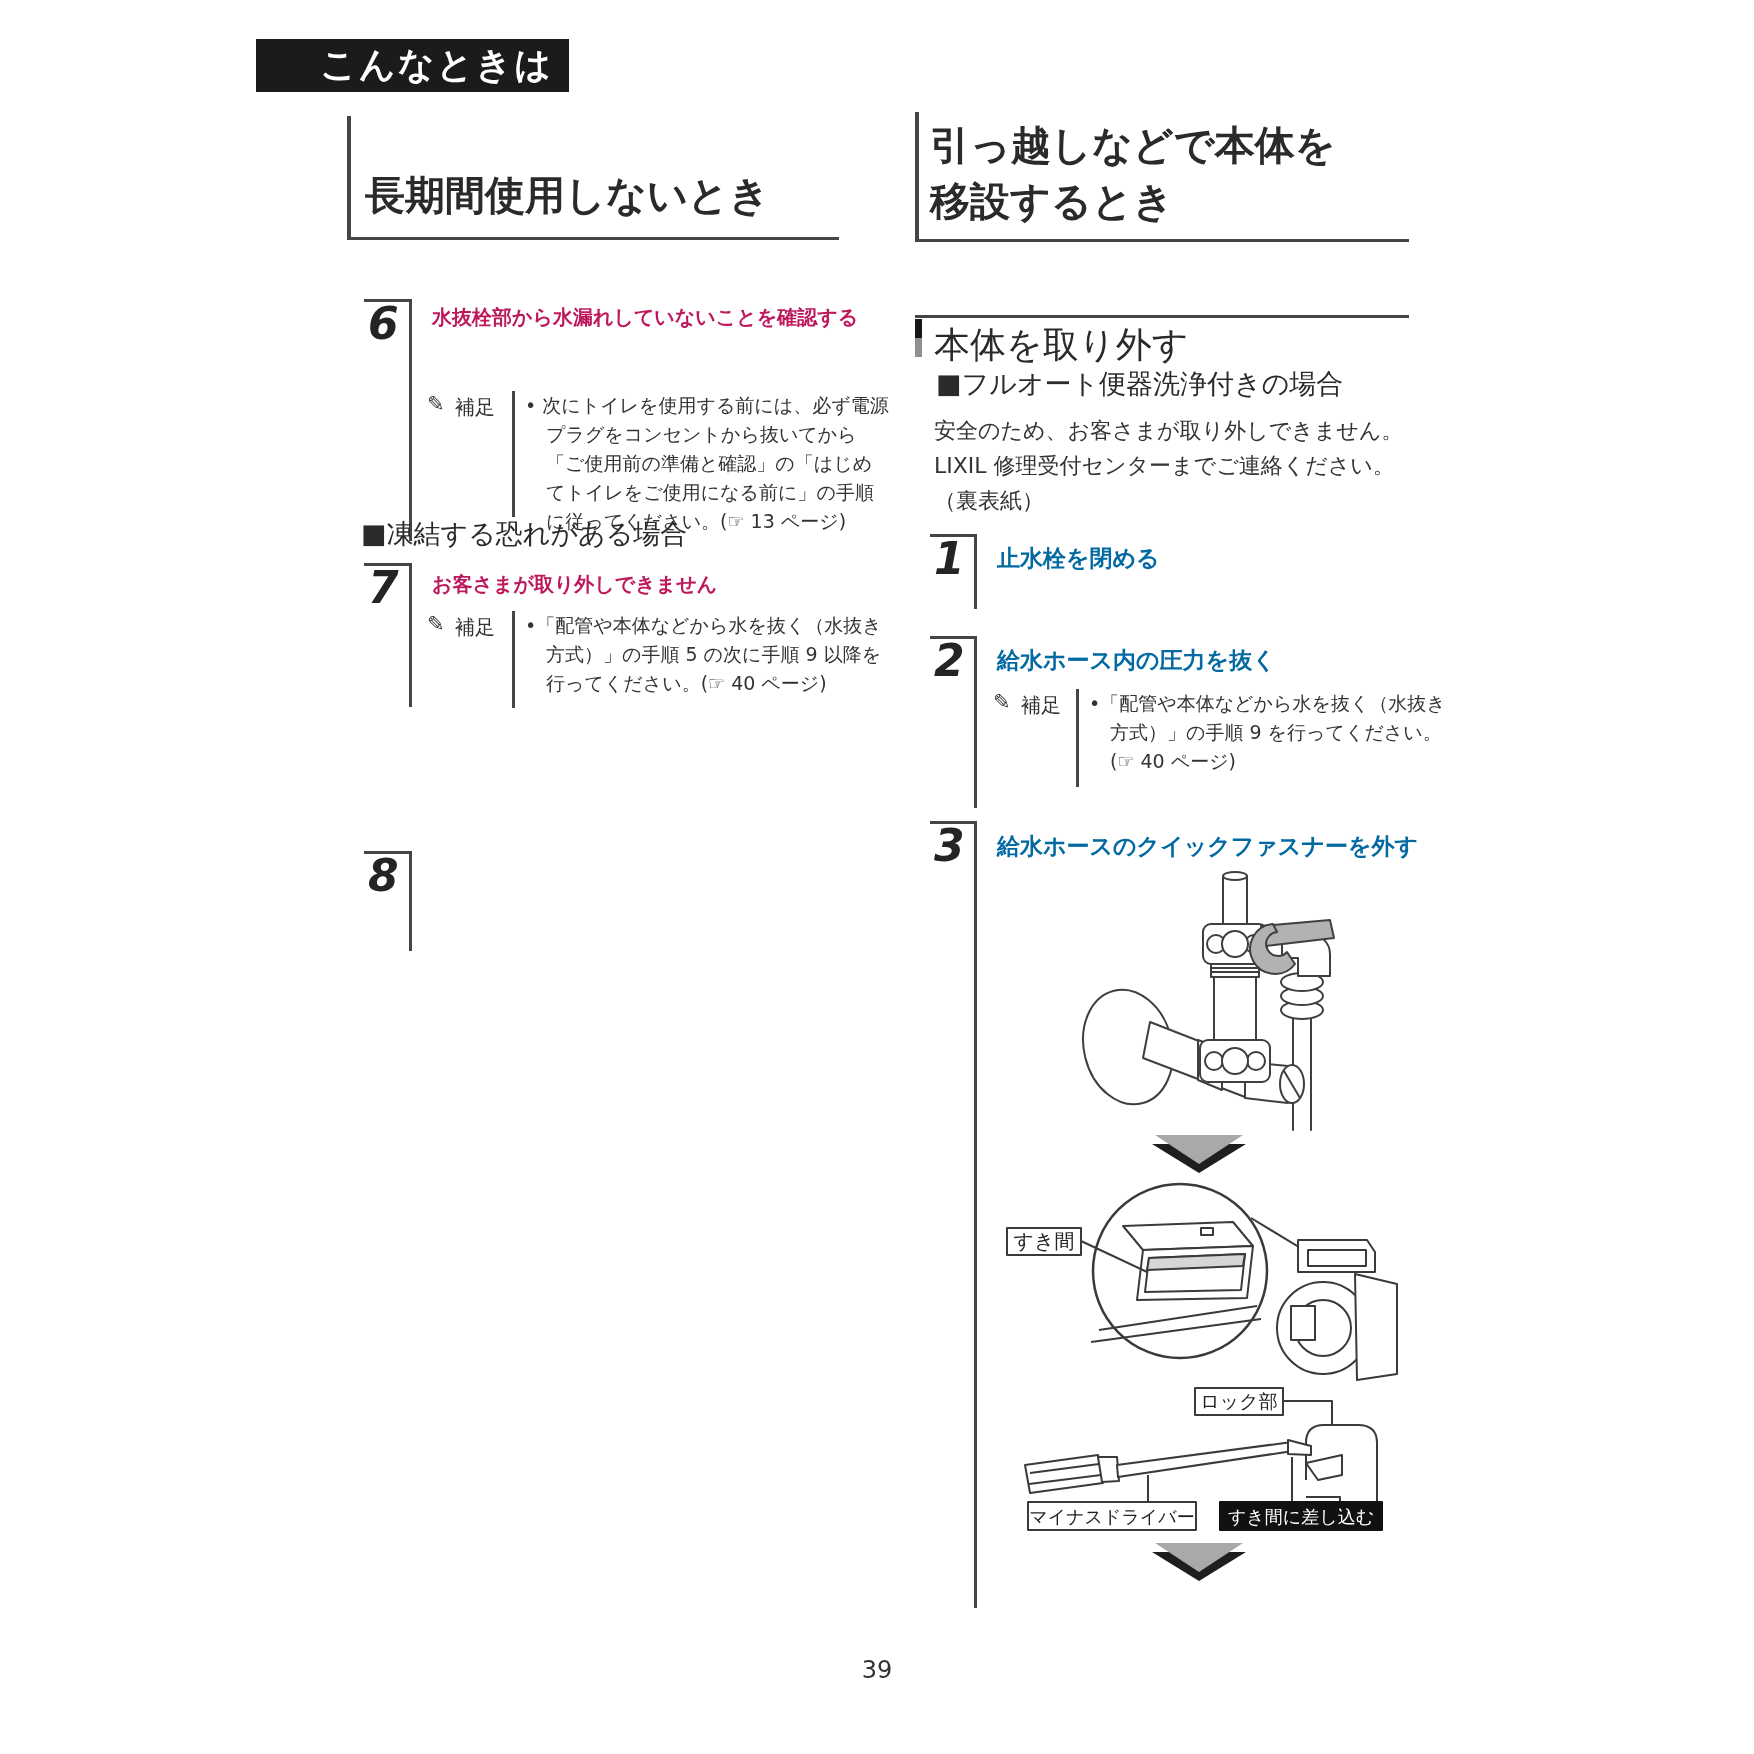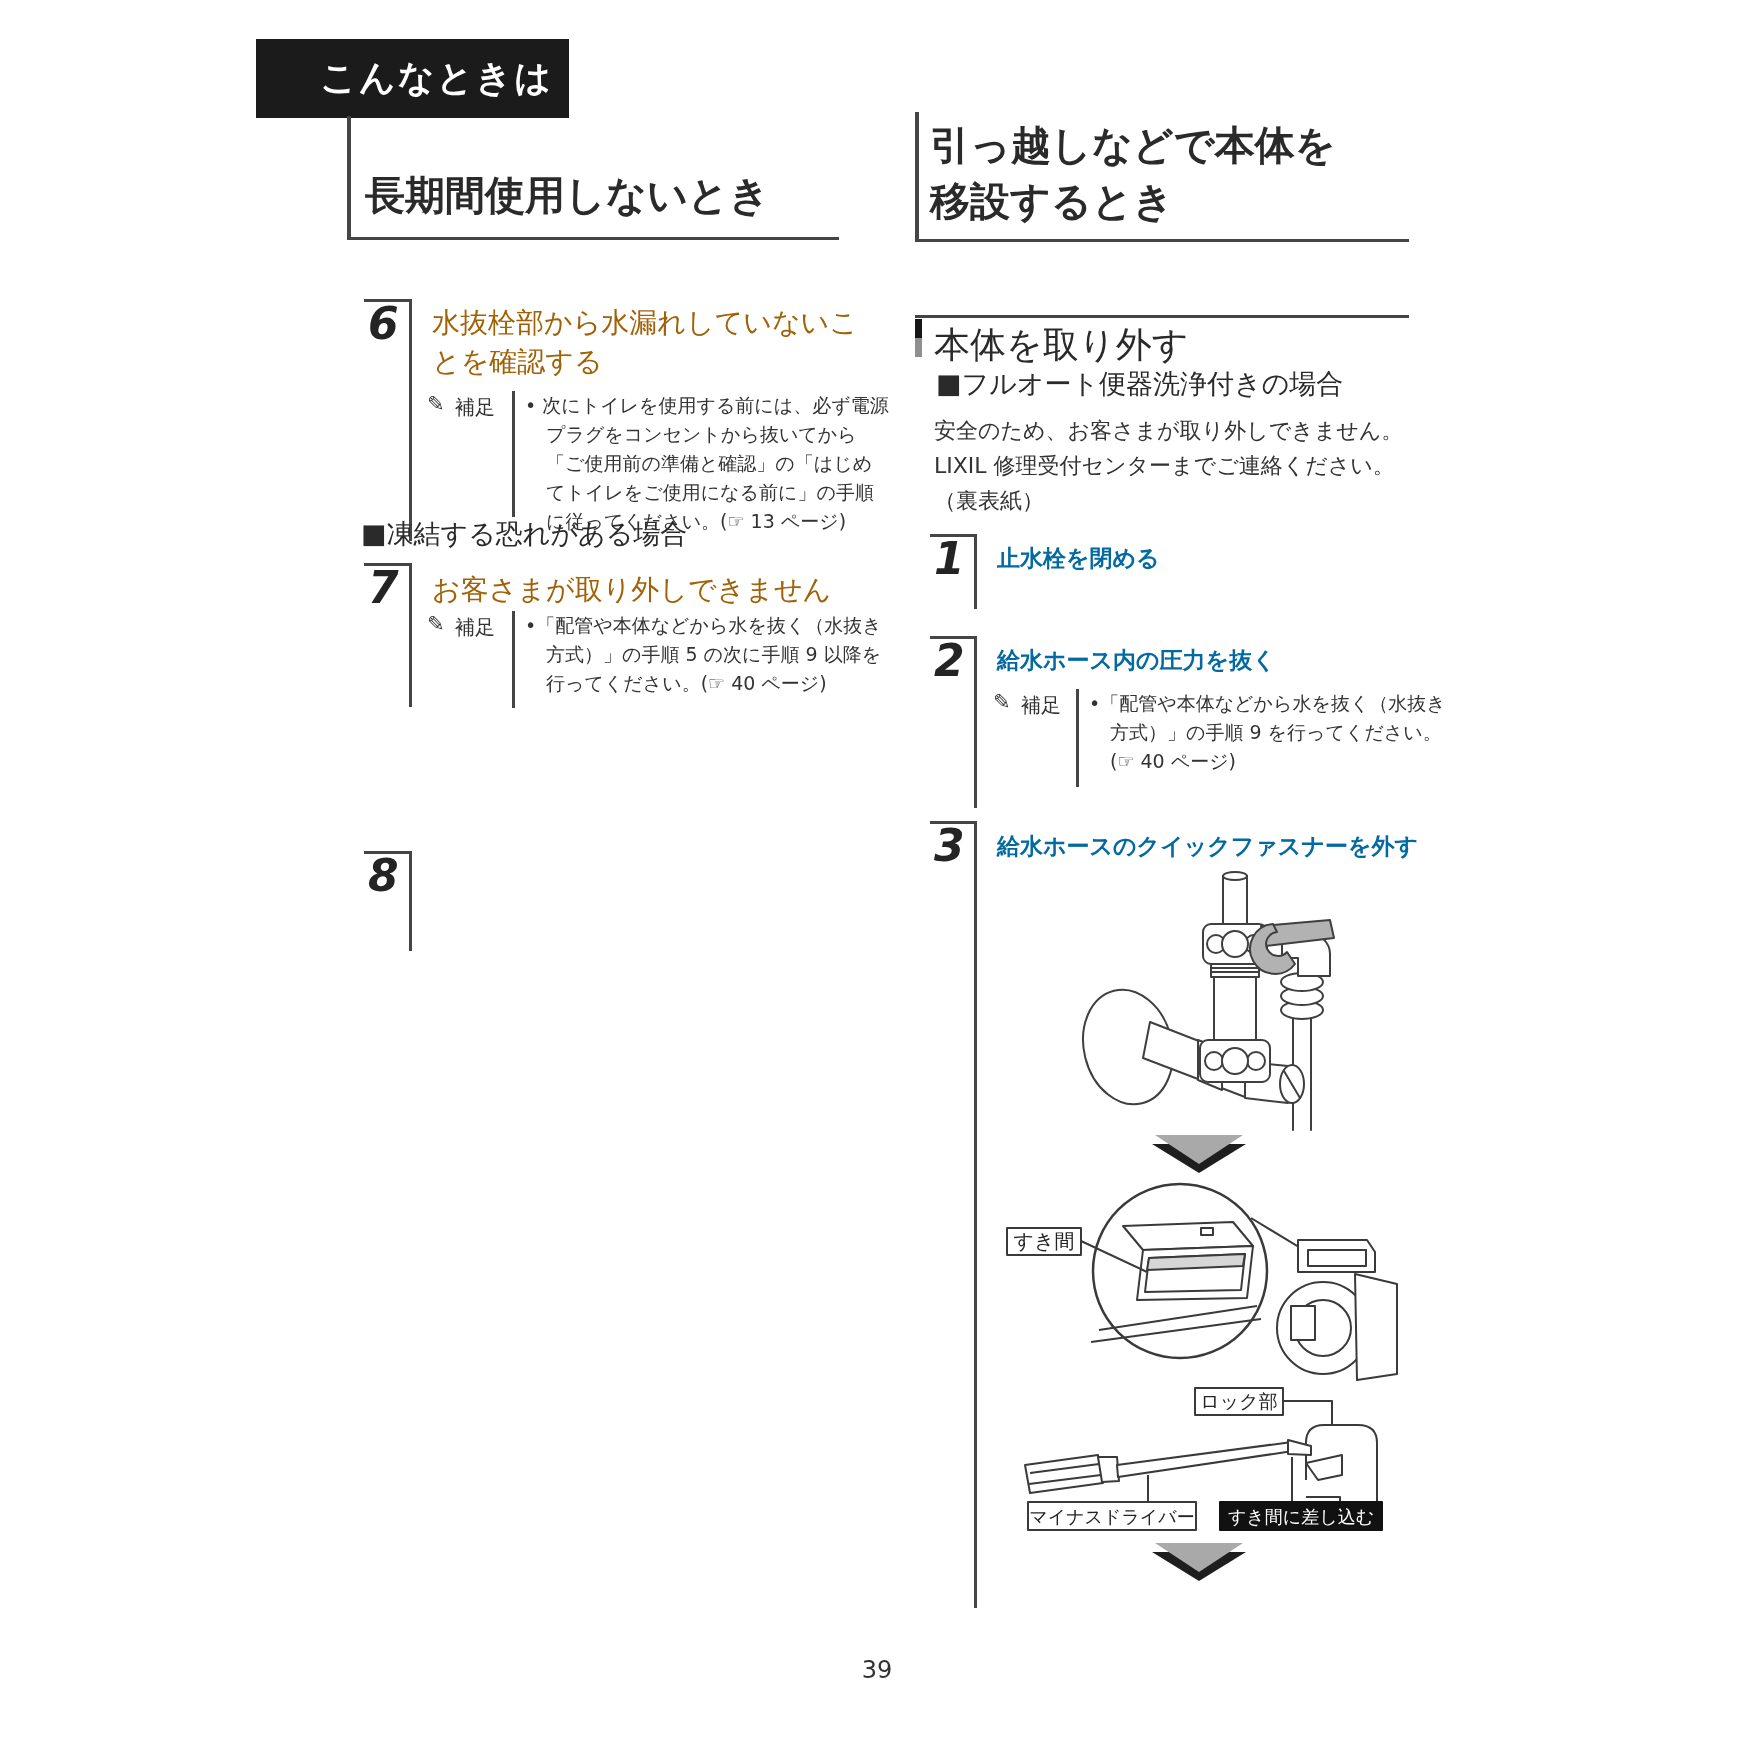--- a/index.html
+++ b/index.html
@@ -5,38 +5,38 @@
   html,body{margin:0;padding:0;background:#fff;}
   .page{position:relative;width:1754px;height:1754px;background:#ffffff;overflow:hidden;
         font-family:"DejaVu Sans","Liberation Sans",sans-serif;color:#232323;}
   .abs{position:absolute;}
   .badge{background:#1b1b1b;color:#fff;font-weight:700;font-size:36px;letter-spacing:2px;
          display:flex;align-items:center;justify-content:flex-end;padding-right:16px;box-sizing:border-box;}
   .big-title{font-size:40px;font-weight:700;color:#2a2a2a;white-space:nowrap;}
   .rule-h{background:#454545;height:3px;}
   .rule-v{background:#454545;width:3px;}
   .step-num{font-size:44px;font-weight:700;font-style:italic;color:#242424;line-height:1;}
-  .step-title{font-size:28px;font-weight:400;line-height:1.4;color:#a16207;}
+  .step-title{font-size:20px;font-weight:700;line-height:1.4;color:#be185d;}
   .step-title-r{font-size:23px;font-weight:700;line-height:1.4;color:#0369a1;white-space:nowrap;}
   .note-label{font-size:20px;color:#333;white-space:nowrap;}
   .pencil{font-size:21px;color:#333;}
   .note-text{font-size:19px;line-height:1.52;color:#333;padding-left:21px;text-indent:-21px;}
   .sq-heading{font-size:27px;color:#2a2a2a;white-space:nowrap;}
   .section-heading{font-size:36px;color:#2a2a2a;white-space:nowrap;}
   .section-bar{background:linear-gradient(#161616 0 50%,#8f8f8f 50% 100%);}
   .paragraph{font-size:22px;line-height:1.58;color:#333;white-space:pre-line;}
   .page-num{font-size:24px;color:#333;text-align:center;}
   svg text{font-family:"DejaVu Sans","Liberation Sans",sans-serif;}
 </style>
 </head>
 <body>
 
 <div class="page">
 
-  <div class="abs badge" style="left:256px;top:39px;width:313px;height:79px;">
+  <div class="abs badge" style="left:256px;top:39px;width:313px;height:53px;">
     <span>こんなときは</span>
   </div>
 
   <div class="abs rule-v" style="left:347px;top:116px;height:122px;width:4px;"></div>
   <div class="abs big-title" style="left:365px;top:168px;">長期間使用しないとき</div>
   <div class="abs rule-h" style="left:347px;top:237px;width:492px;"></div>
 
   <div class="abs rule-h" style="left:364px;top:299px;width:47px;"></div>
   <div class="abs step-num" style="left:368px;top:302px;">6</div>
   <div class="abs rule-v" style="left:409px;top:299px;height:242px;"></div>

